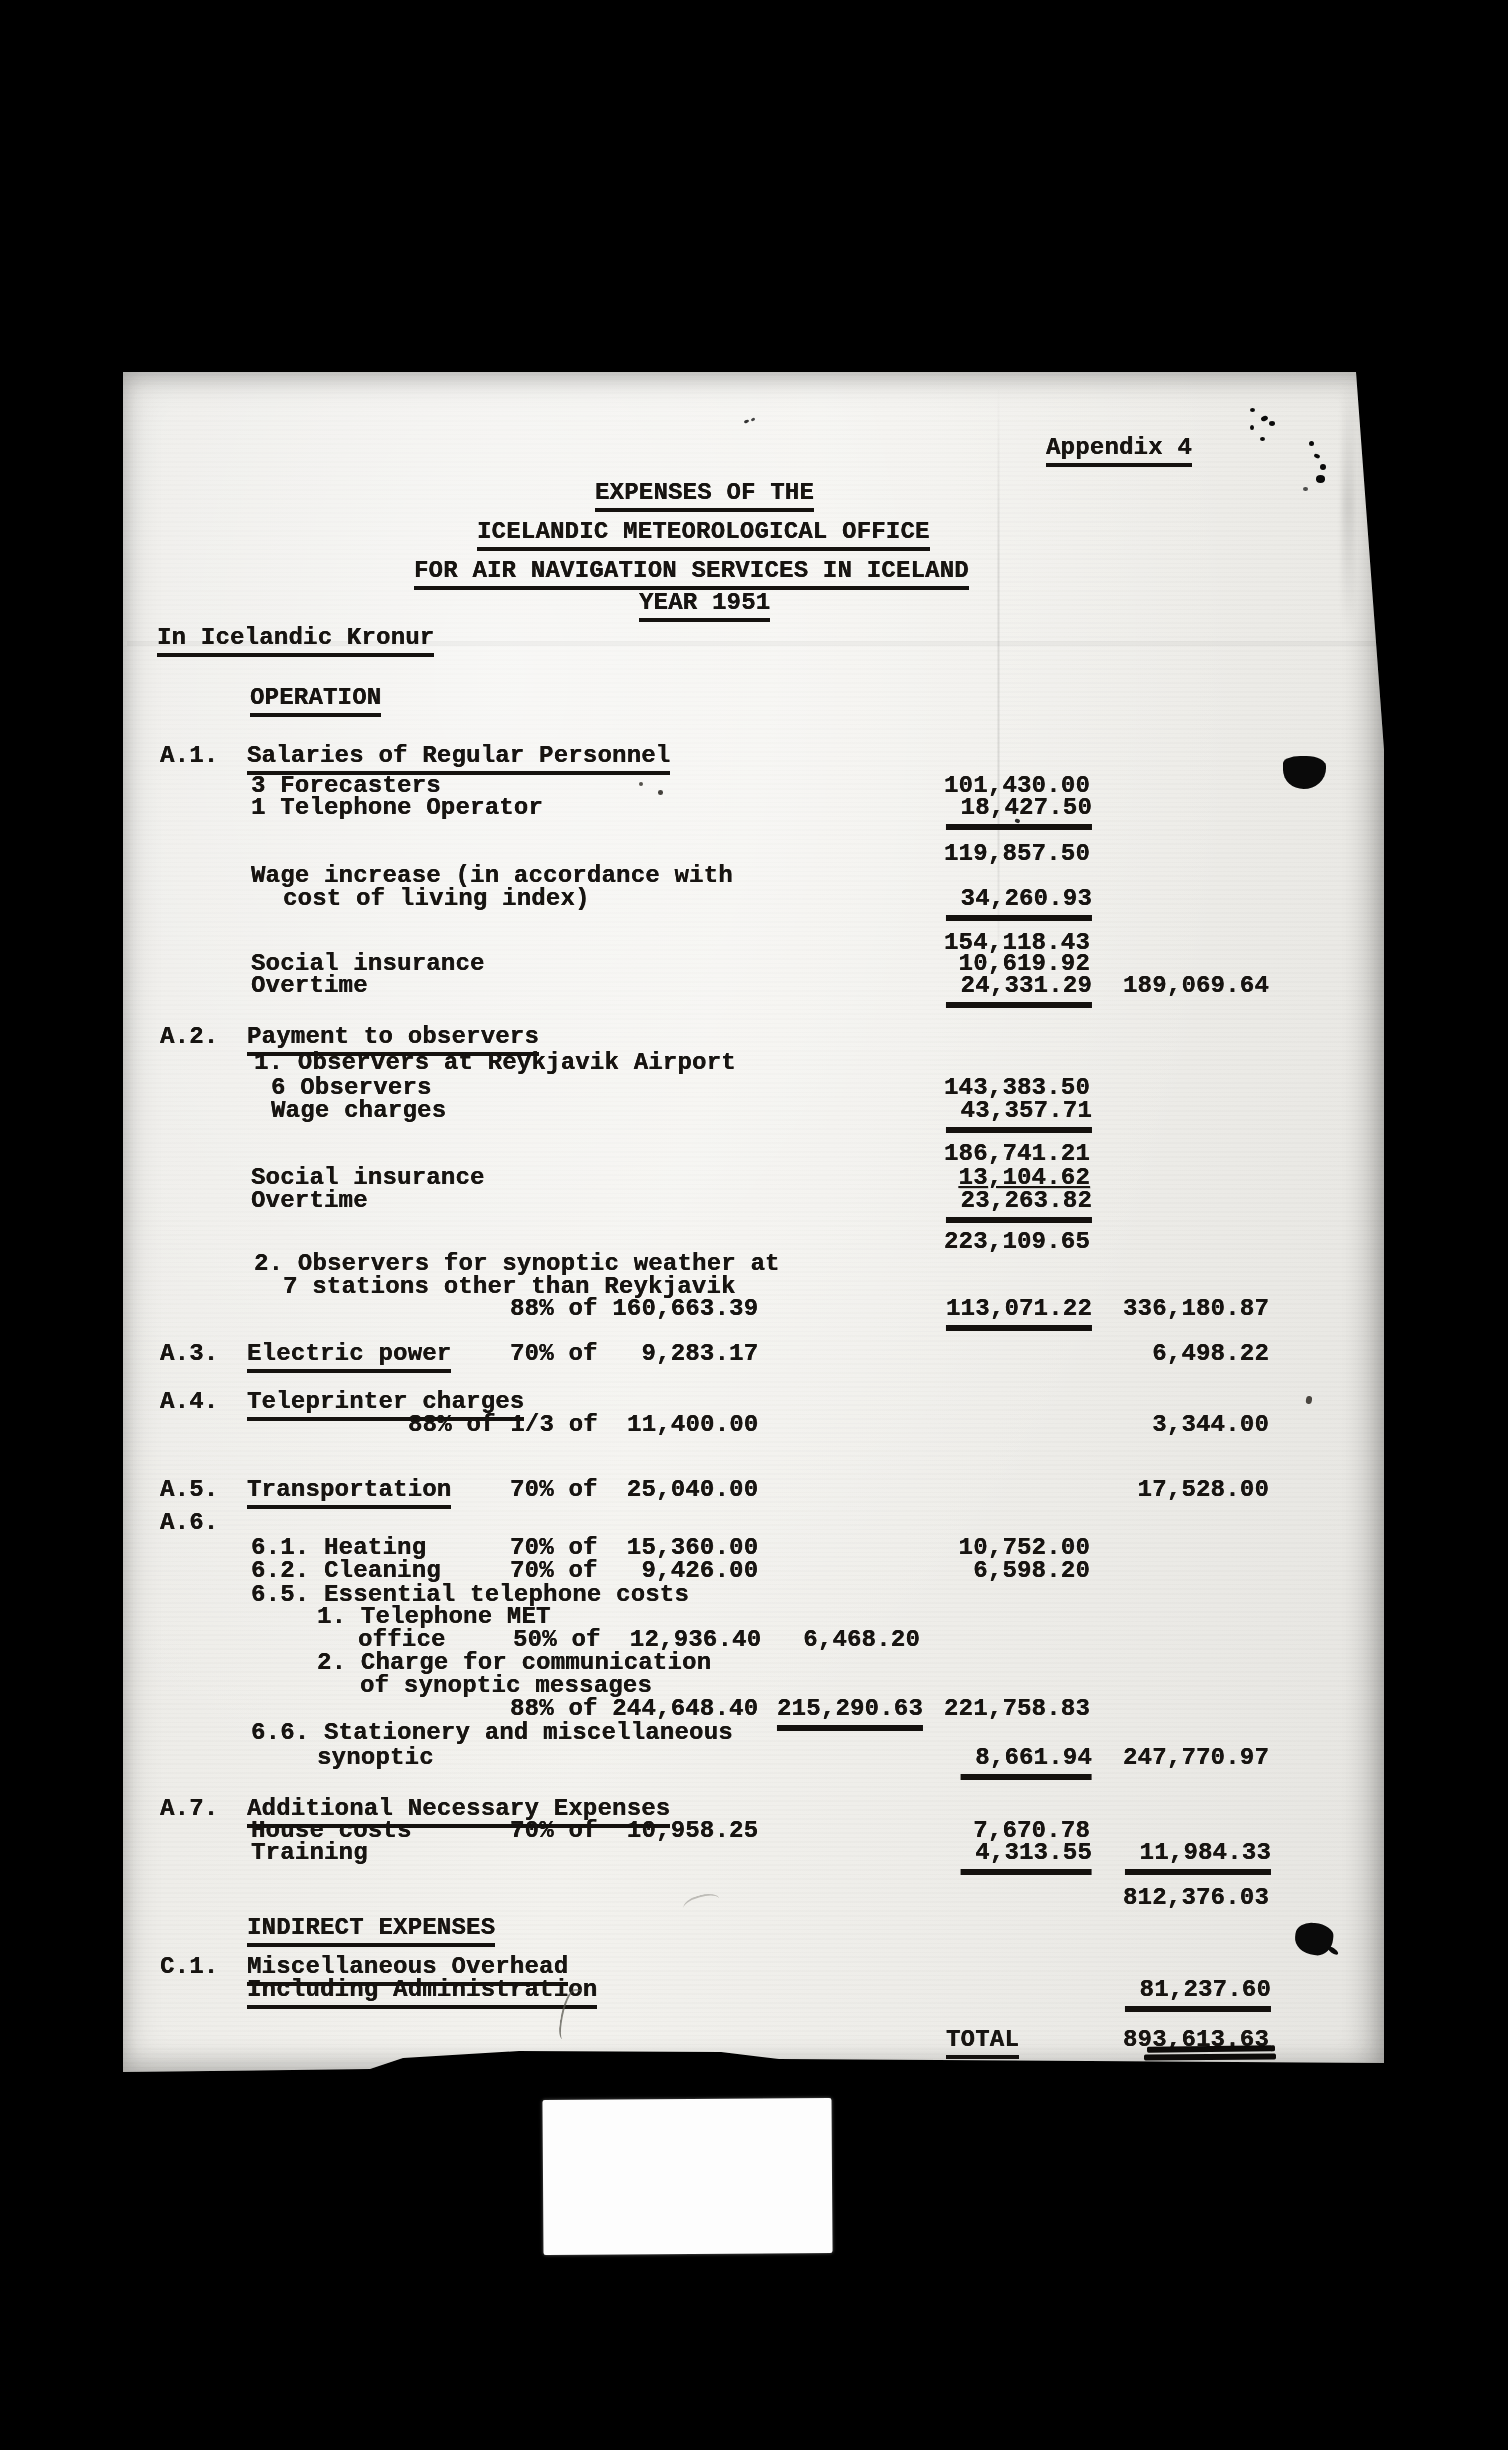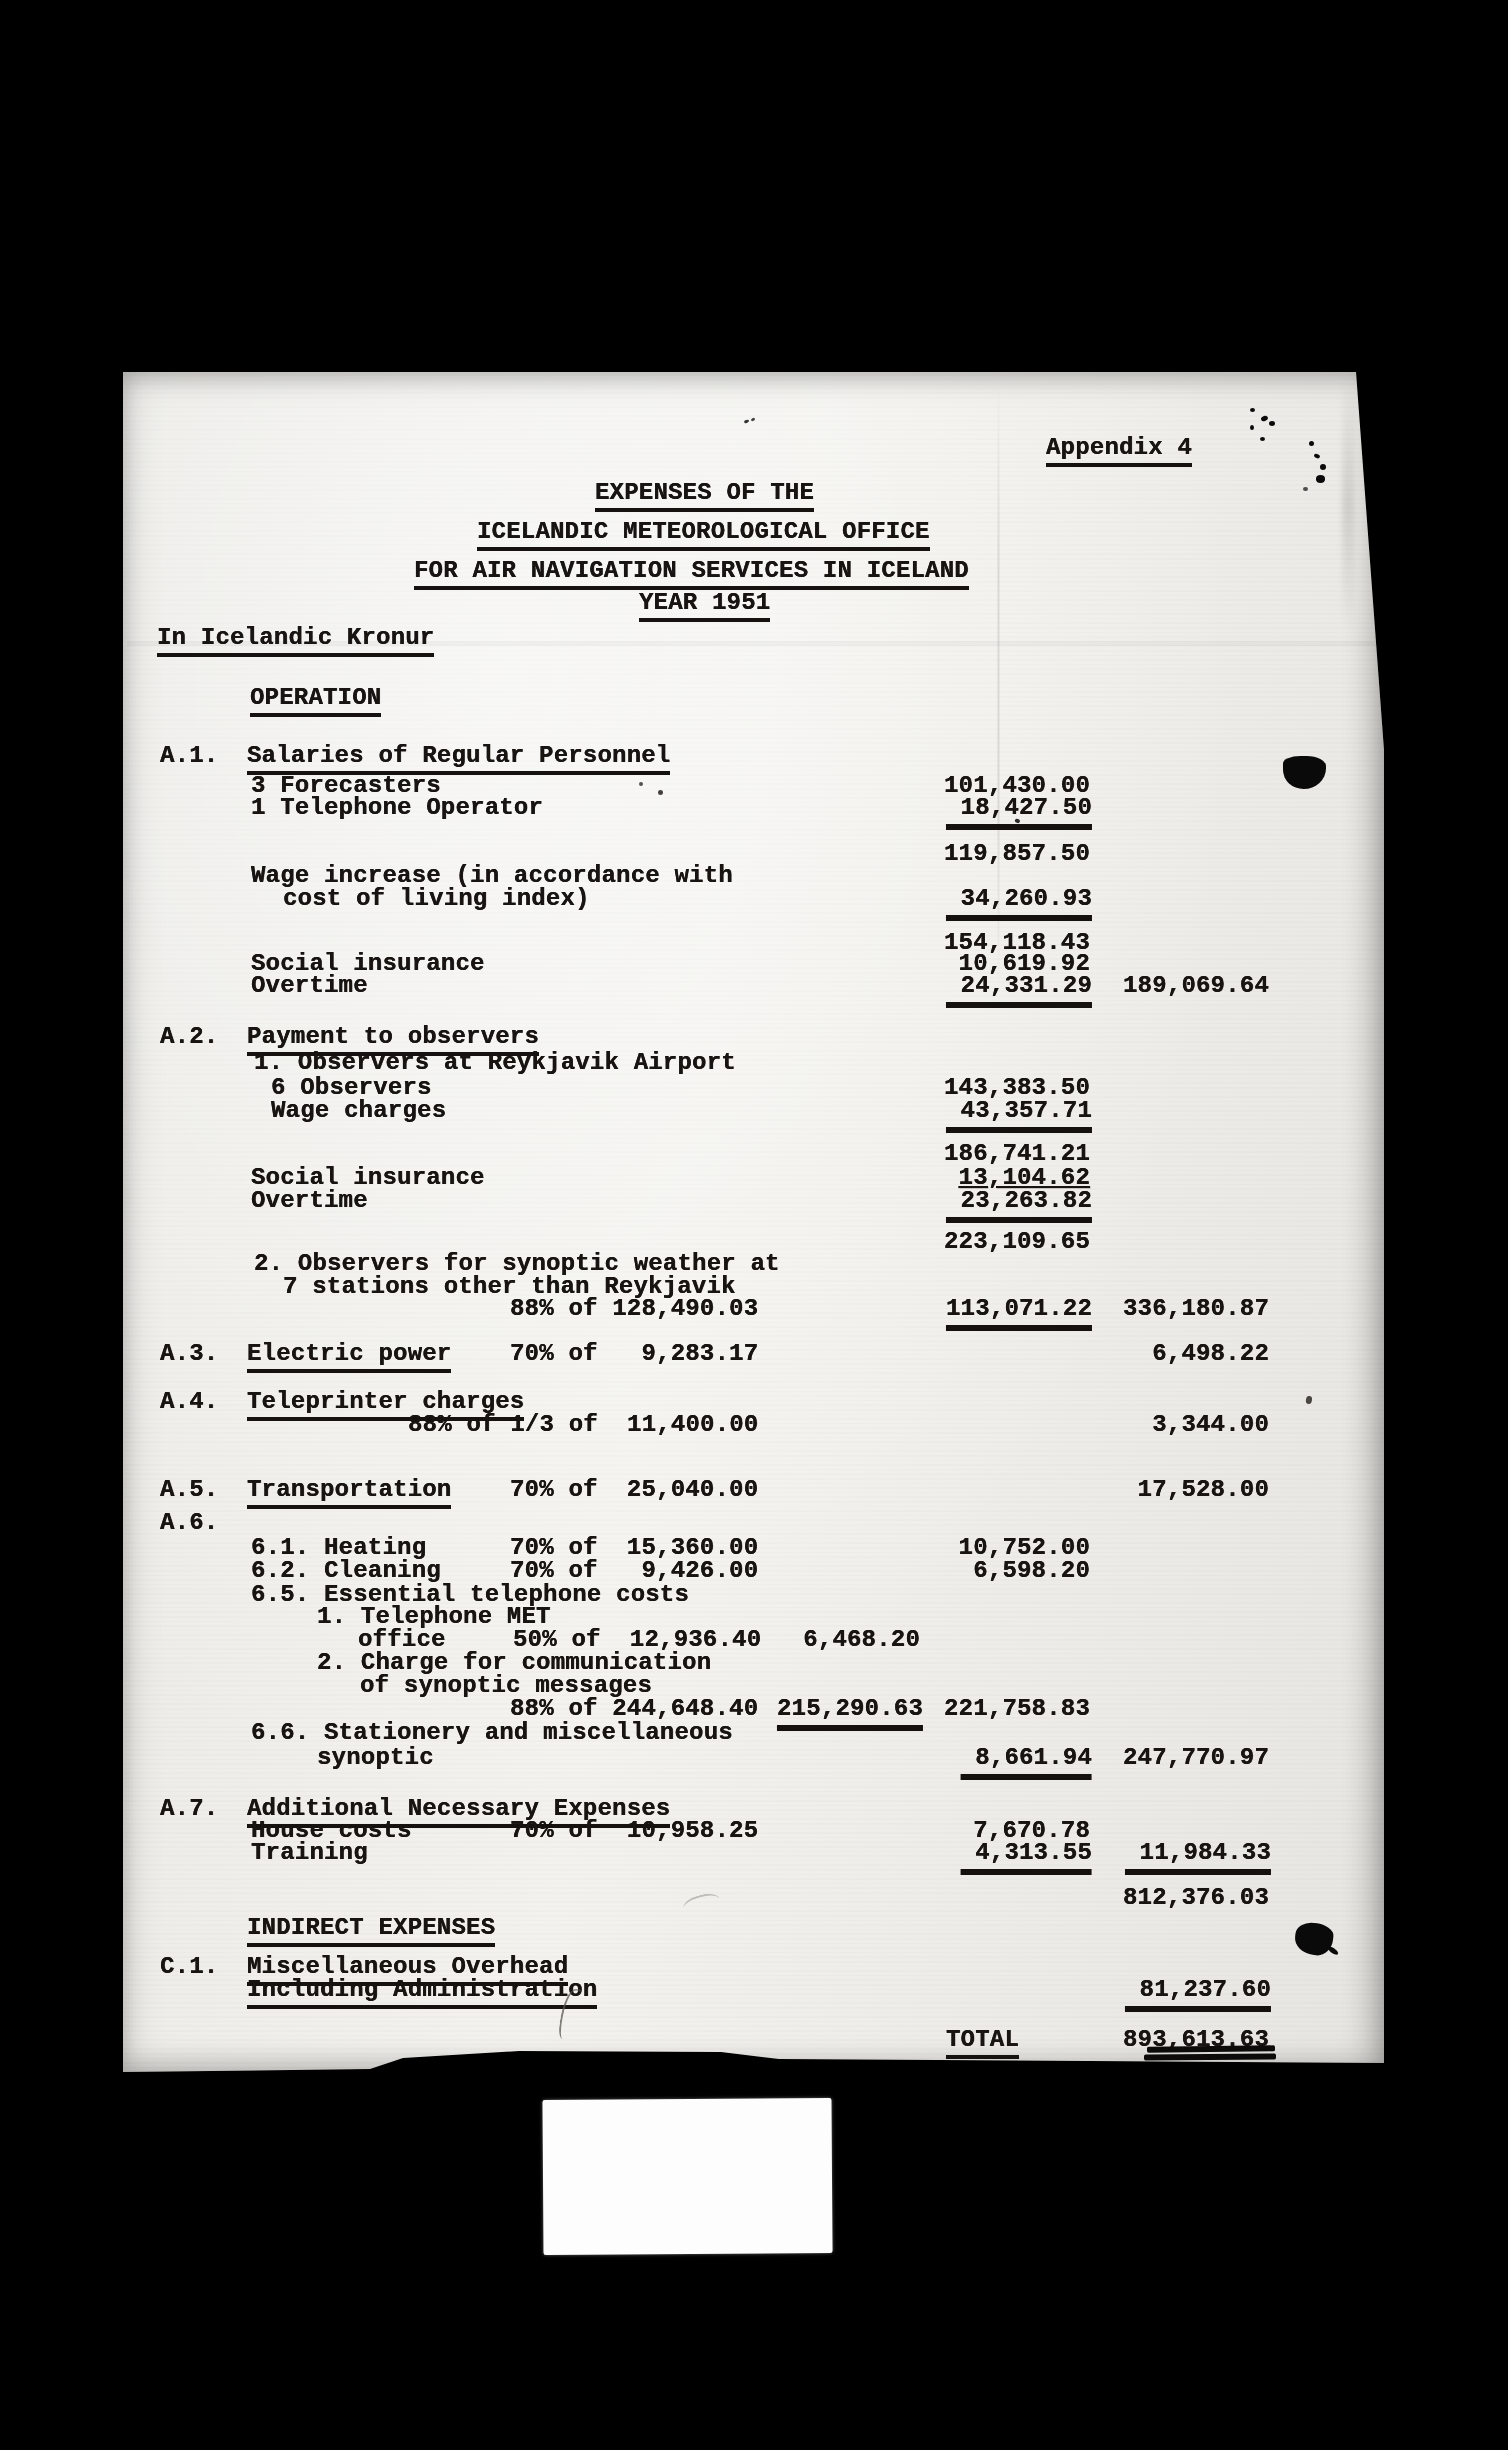--- a/index.html
+++ b/index.html
@@ -87,21 +87,21 @@
       <div class="txt" style="left: 271px; top: 1082px;">Wage charges</div>
       <div class="txt ra u2" style="left: 1092px; top: 1082px;"> 43,357.71</div>
       <div class="txt ra" style="left: 1090px; top: 1125px;">186,741.21</div>
       <div class="txt" style="left: 251px; top: 1149px;">Social insurance</div>
       <div class="txt ra" style="left: 1090px; top: 1149px; text-decoration: underline;">13,104.62</div>
       <div class="txt" style="left: 251px; top: 1172px;">Overtime</div>
       <div class="txt ra u2" style="left: 1092px; top: 1172px;"> 23,263.82</div>
       <div class="txt ra" style="left: 1090px; top: 1213px;">223,109.65</div>
       <div class="txt" style="left: 254px; top: 1235px;">2. Observers for synoptic weather at</div>
       <div class="txt" style="left: 283px; top: 1258px;">7 stations other than Reykjavik</div>
-      <div class="txt" style="left: 510px; top: 1280px;">88% of 128,490.03</div>
+      <div class="txt" style="left: 510px; top: 1280px;">88% of 160,663.39</div>
       <div class="txt ra u2" style="left: 1092px; top: 1280px;">113,071.22</div>
       <div class="txt ra" style="left: 1269px; top: 1280px;">336,180.87</div>
       <div class="txt" style="left: 160px; top: 1325px;">A.3.</div>
       <div class="txt u1" style="left: 247px; top: 1325px;">Electric power</div>
       <div class="txt" style="left: 510px; top: 1325px;">70% of   9,283.17</div>
       <div class="txt ra" style="left: 1269px; top: 1325px;">6,498.22</div>
       <div class="txt" style="left: 160px; top: 1373px;">A.4.</div>
       <div class="txt u1" style="left: 247px; top: 1373px;">Teleprinter charges</div>
       <div class="txt" style="left: 408px; top: 1396px;">88% of 1/3 of  11,400.00</div>
       <div class="txt ra" style="left: 1269px; top: 1396px;">3,344.00</div>

